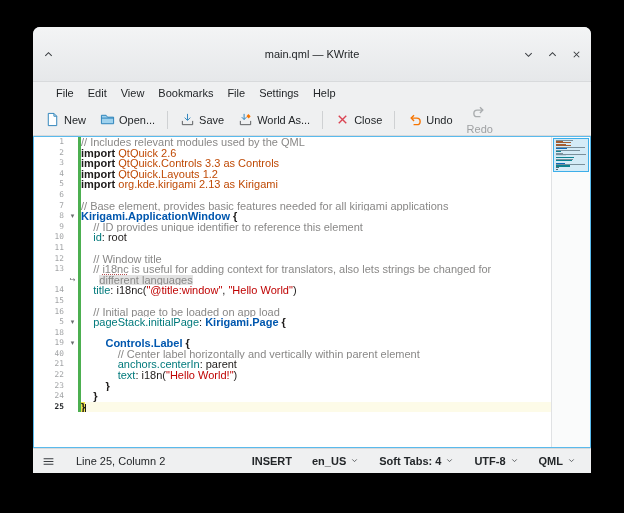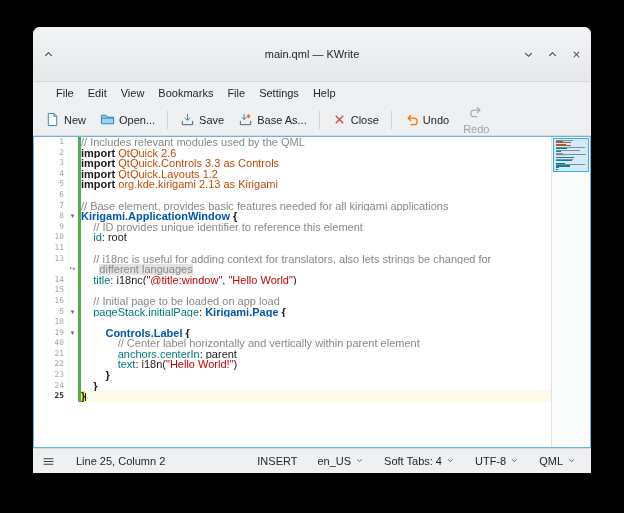--- a/index.html
+++ b/index.html
@@ -90,21 +90,21 @@
     position:absolute;top:1px;left:1px;right:1px;height:32px;
     background:rgba(61,174,233,.20);border:1px solid #3daee9;
   }
   
   .statusbar{
     height:24px;flex:0 0 24px;display:flex;align-items:center;gap:21px;
     padding:0 8px;font-size:11px;color:#232629;background:#eff0f1;
     border-top:1px solid #d8dadc;
   }
   .sb-spacer{flex:1 1 auto;}
-  .sitem{display:flex;gap:4px;padding:2px 7px;border-radius:2px;}
+  .sitem{display:flex;gap:4px;padding:2px 7px;border-radius:2px;font-weight:bold;}
 </style>
 </head>
 <body>
 
 <div class="window">
 
   <div class="titlebar">
     <div class="tb-left">
       <span class="tb-btn">
         <svg width="11" height="11" viewBox="0 0 12 12">
@@ -174,21 +174,21 @@
       </div>
       <div class="tbtn">
         <span class="ticon">
           <svg width="15" height="15" viewBox="0 0 16 16">
             <path d="M2.5 9.5v4h11v-4" fill="none" stroke="#55585b"></path>
             <path d="M6.5 2v6" fill="none" stroke="#2980b9"></path>
             <path d="M4 5.5l2.5 2.5L9 5.5" fill="none" stroke="#2980b9"></path>
             <path d="M11 2l2.5 2.5L11.5 7 9 4.5z" fill="#f67400"></path>
           </svg>
         </span>
-        <span>Base As...</span>
+        <span>World As...</span>
       </div>
       <div class="tsep"></div>
       <div class="tbtn">
         <span class="ticon">
           <svg width="15" height="15" viewBox="0 0 16 16">
             <path d="M4 4l8 8M12 4l-8 8" fill="none" stroke="#da4453" stroke-width="1.5"></path>
           </svg>
         </span>
         <span>Close</span>
       </div>
@@ -273,20 +273,26 @@
           <div class="ln">10</div>
           <div class="fold"></div>
           <div class="modbar"></div>
           <div class="code-text"><span class="n">    </span><span class="p">id</span><span class="n">: root</span></div>
         </div>
         <div class="row">
           <div class="ln">11</div>
           <div class="fold"></div>
           <div class="modbar"></div>
           <div class="code-text"></div>
+        </div>
+        <div class="row">
+          <div class="ln">12</div>
+          <div class="fold"></div>
+          <div class="modbar"></div>
+          <div class="code-text"><span class="n">    </span><span class="c">// Window title</span></div>
         </div>
         <div class="row">
           <div class="ln">13</div>
           <div class="fold"></div>
           <div class="modbar"></div>
           <div class="code-text"><span class="n">    </span><span class="c">// </span><span class="cu">i18nc</span><span class="c"> is useful for adding context for translators, also lets strings be changed for</span></div>
         </div>
         <div class="row">
           <div class="ln"></div>
           <div class="fold">↪</div>

